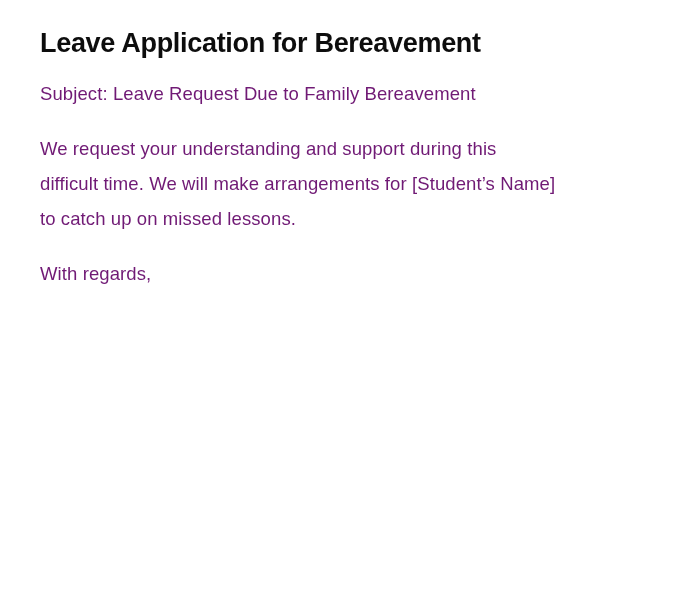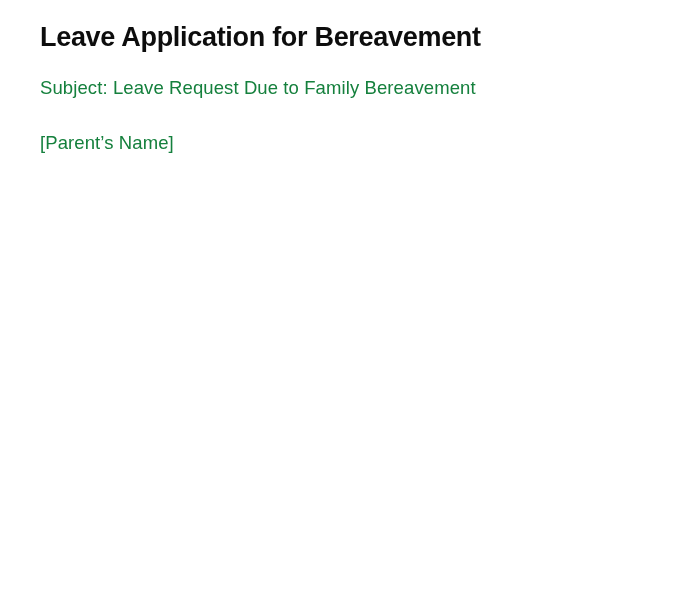--- a/index.html
+++ b/index.html
@@ -10,46 +10,49 @@
   body {
     width: 700px;
     height: 601px;
     overflow: hidden;
     font-family: "Liberation Sans", "DejaVu Sans", sans-serif;
   }
   .page {
     box-sizing: border-box;
     width: 700px;
     height: 601px;
-    padding: 18px 40px 0 40px;
+    padding: 24px 40px 0 40px;
     background: #ffffff;
   }
   .doc-title {
     margin: 0 0 14px 0;
     font-size: 27px;
     line-height: 38px;
     font-weight: 700;
     letter-spacing: -0.3px;
     color: #0d0d0d;
   }
   .doc-par {
     margin: 0 0 20px 0;
     font-size: 18.5px;
     line-height: 35px;
-    color: #15803d;
+    color: #701a75;
     white-space: pre-line;
     letter-spacing: 0.1px;
   }
 </style>
 </head>
 <body>
 
 <div class="page">
   <h1 class="doc-title">Leave Application for Bereavement</h1>
 
   <p class="doc-par">Subject: Leave Request Due to Family Bereavement</p>
 
 
 
+  <p class="doc-par">We request your understanding and support during this
+difficult time. We will make arrangements for [Student’s Name]
+to catch up on missed lessons.</p>
 
+  <p class="doc-par">With regards,</p>
 
-  <p class="doc-par">[Parent’s Name]</p>
 </div>
 
 </body></html>

